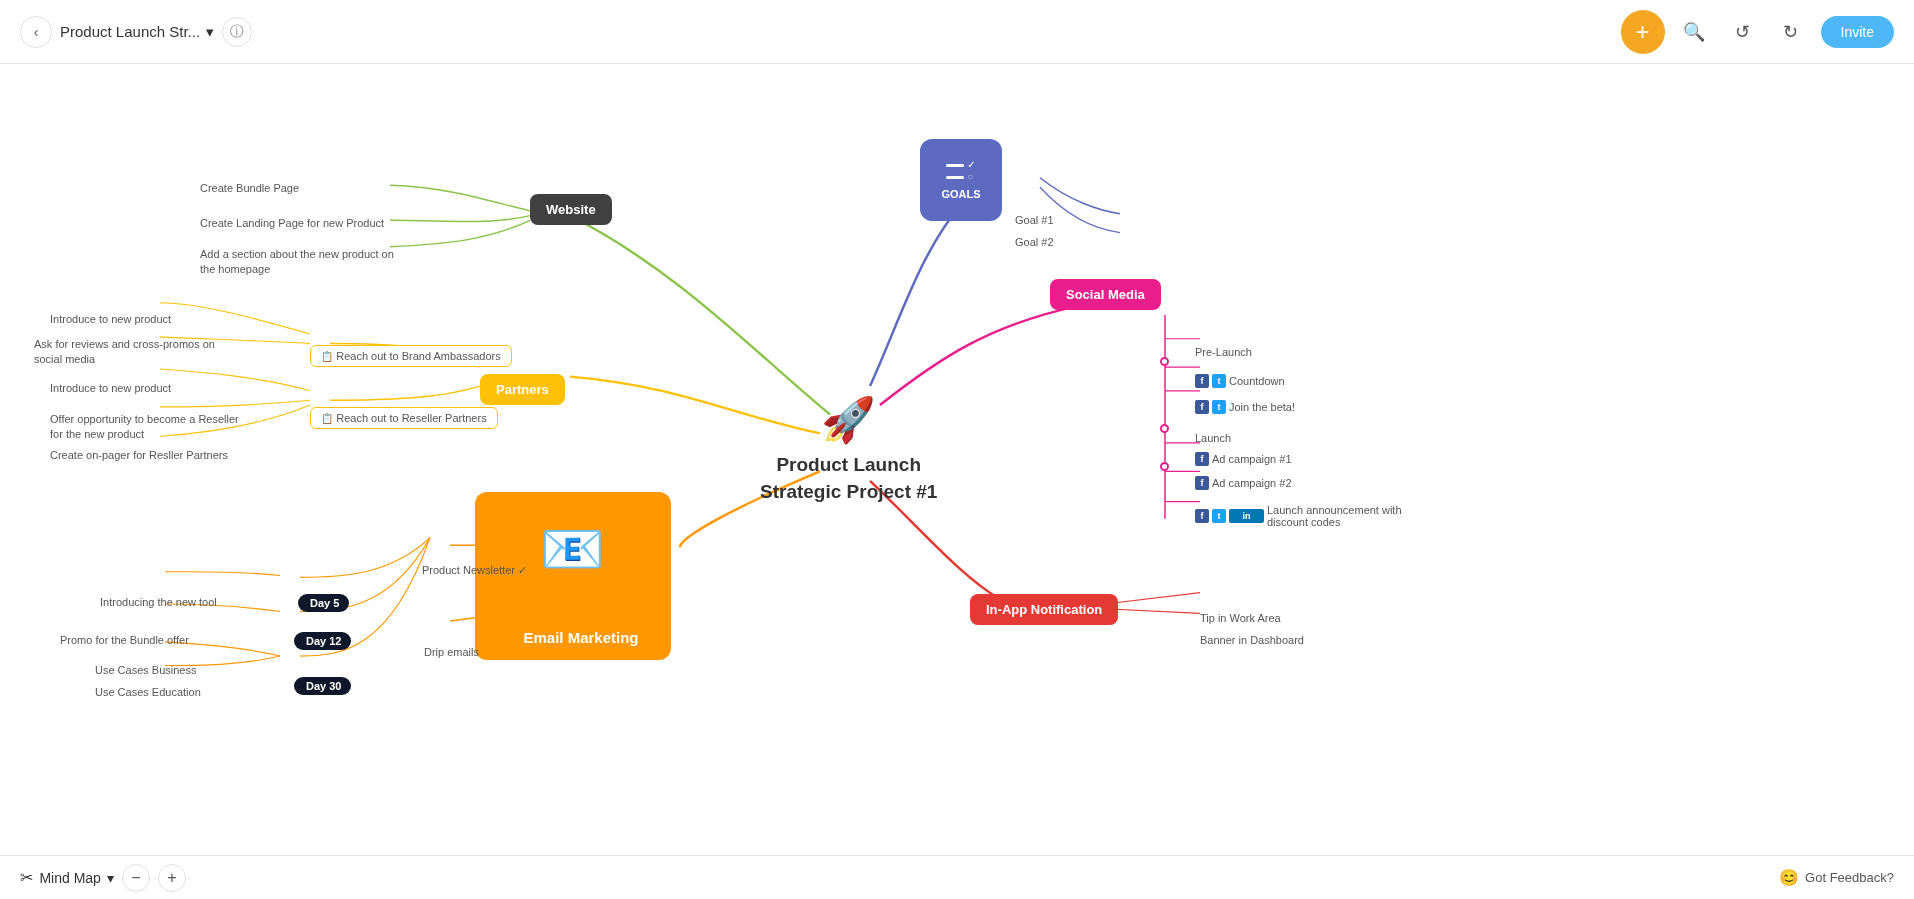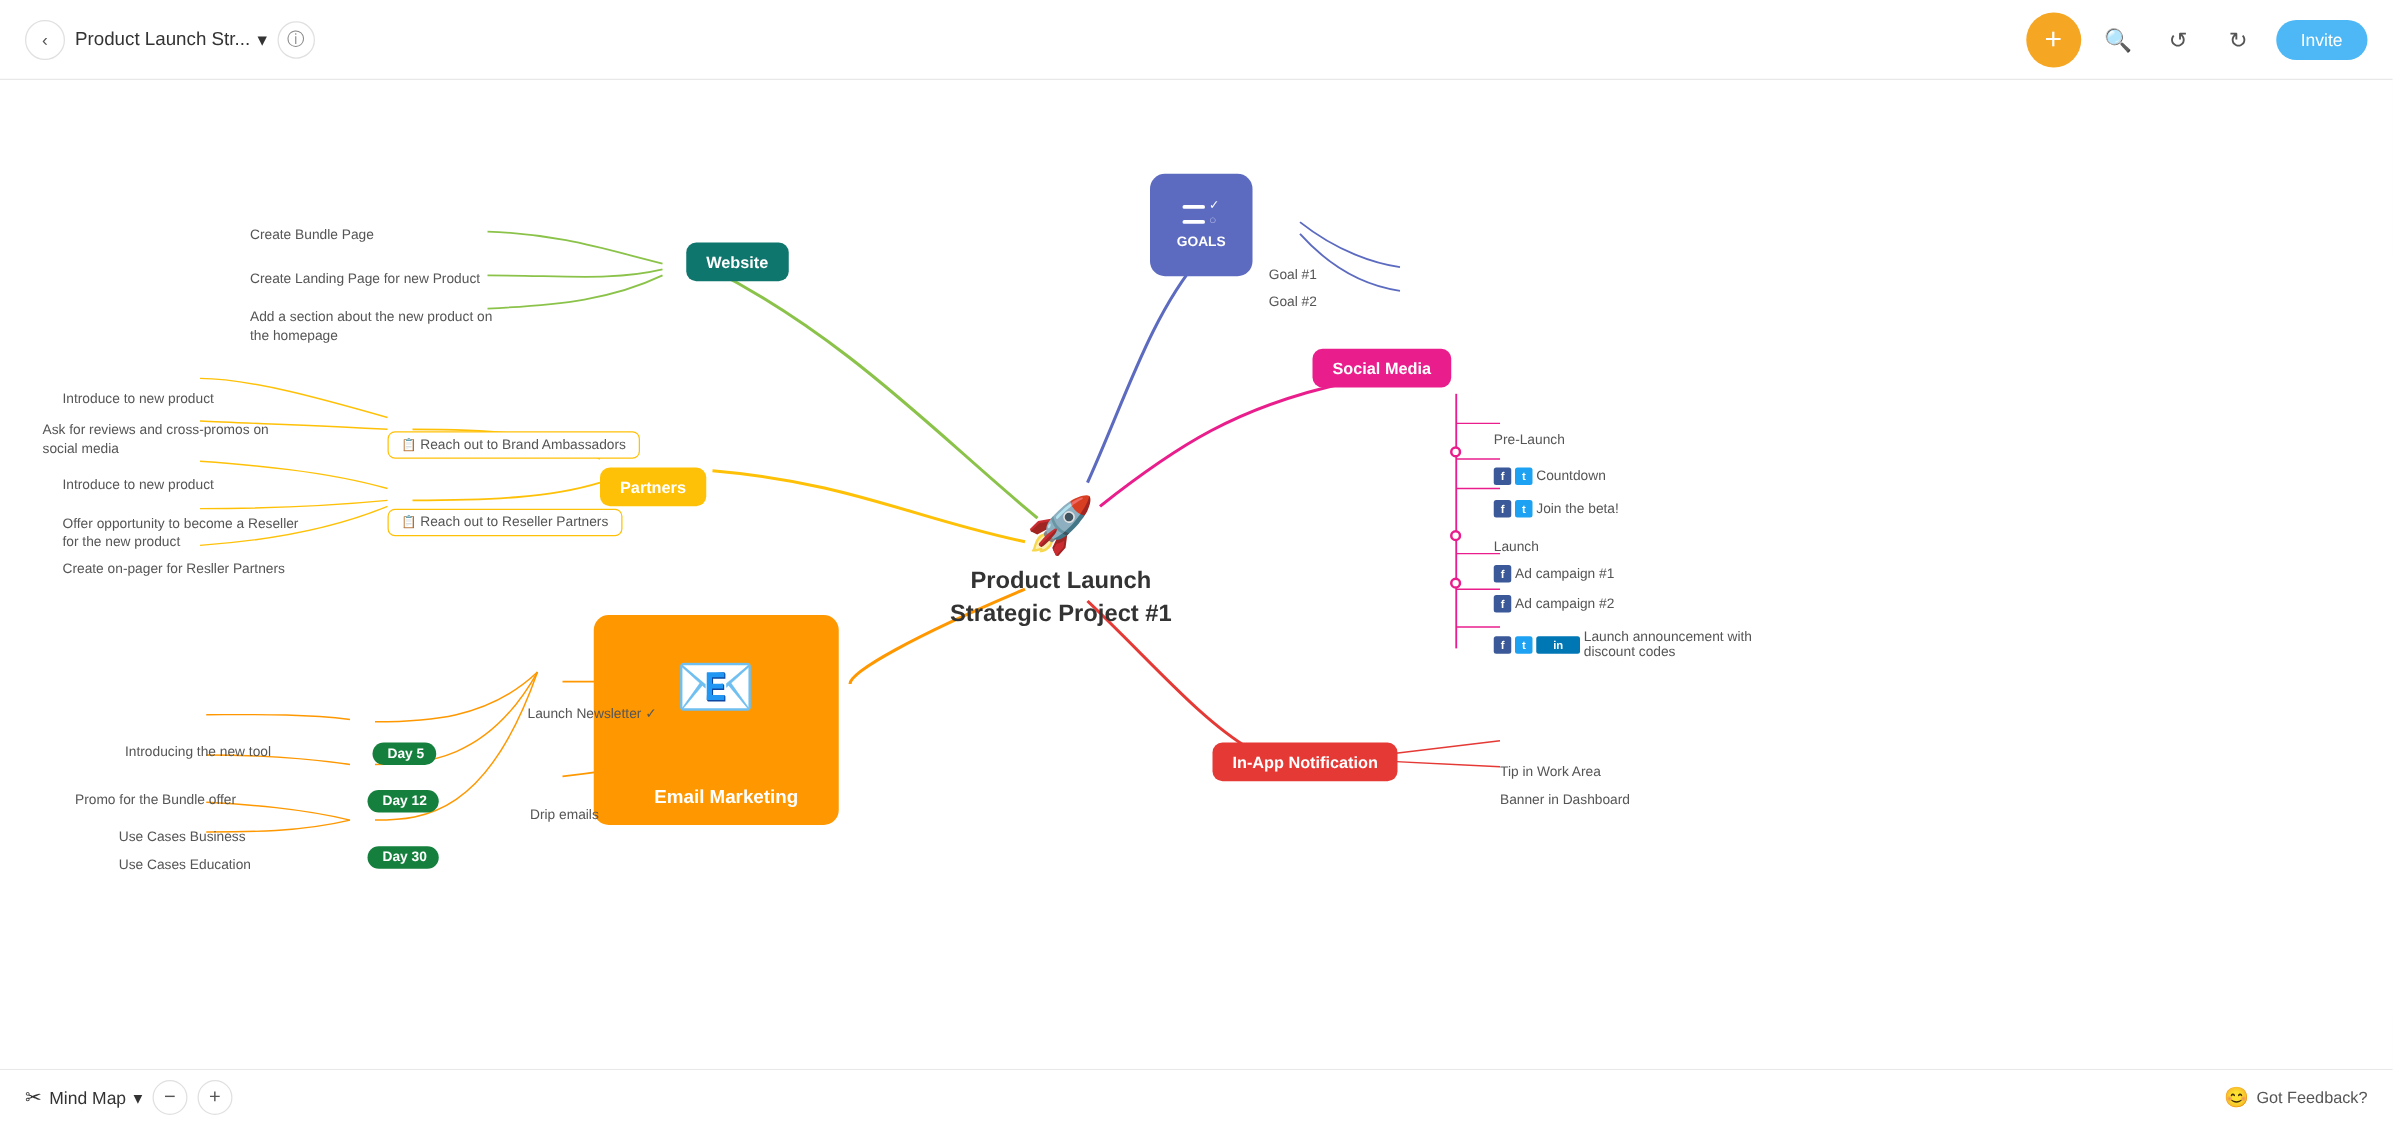--- a/index.html
+++ b/index.html
@@ -79,36 +79,36 @@
     .center-node {
       position: absolute; top: 290px; left: 740px;
       display: flex; flex-direction: column; align-items: center; gap: 6px;
     }
 
     
     .topic-node {
       position: absolute; border-radius: 8px; padding: 8px 16px;
       font-size: 13px; font-weight: 600; color: #fff; text-align: center; white-space: nowrap;
     }
-    .topic-website { background: #0f766e; top: 130px; left: 549px; }
+    .topic-website { background: #404040; top: 130px; left: 530px; }
     .topic-partners { background: #ffc107; top: 310px; left: 480px; color: #fff; }
     .topic-social { background: #e91e8c; top: 215px; left: 1050px; }
     .topic-inapp { background: #e53935; top: 530px; left: 970px; }
     .sub-node-box {
       position: absolute; border: 1.5px solid; border-radius: 6px;
       padding: 4px 10px; font-size: 11px; white-space: nowrap; background: #fff;
     }
     .sub-yellow { border-color: #ffc107; color: #555; }
 
     
     .day-badge {
       position: absolute; border-radius: 12px; padding: 3px 10px;
       font-size: 11px; font-weight: 600; color: #fff;
     }
-    .day-orange { background: #15803d; padding-left: 12px; }
+    .day-orange { background: #0f172a; padding-left: 12px; }
     .fb-icon { display: inline-block; width: 14px; height: 14px; background: #3b5998; border-radius: 2px; color: #fff; font-size: 9px; font-weight: bold; text-align: center; line-height: 14px; }
     .tw-icon { display: inline-block; width: 14px; height: 14px; background: #1da1f2; border-radius: 2px; color: #fff; font-size: 9px; font-weight: bold; text-align: center; line-height: 14px; }
     .li-icon { display: inline-block; width: 35px; height: 14px; background: #0077b5; border-radius: 2px; color: #fff; font-size: 9px; font-weight: bold; text-align: center; line-height: 14px; }
   </style>
 </head>
 <body>
 
 <div class="header">
   <div class="header-left">
     <button class="back-btn">‹</button>
@@ -218,21 +218,21 @@
 
   <div style="position:absolute; top:318px; left:50px; font-size:11px; color:#555; white-space:nowrap;">Introduce to new product</div>
   <div style="position:absolute; top:348px; left:50px; font-size:11px; color:#555; line-height:1.4;">Offer opportunity to become a Reseller<br>for the new product</div>
   <div style="position:absolute; top:385px; left:50px; font-size:11px; color:#555; white-space:nowrap;">Create on-pager for Resller Partners</div>
 
   <div style="position:absolute; top:428px; left:475px; width:196px; height:168px; background:#ff9800; border-radius:12px; display:flex; flex-direction:column; align-items:center; justify-content:flex-end; padding-bottom:14px;">
     <div style="position:absolute; top:0; left:0; right:0; height:115px; display:flex; align-items:center; justify-content:center; font-size:52px;">📧</div>
     <div style="color:#fff; font-size:15px; font-weight:600; position:relative; z-index:1;padding-left:16px;">Email Marketing</div>
   </div>
 
-  <div style="position:absolute; top:500px; left:422px; font-size:11px; color:#555;">Launch Newsletter ✓</div>
+  <div style="position:absolute; top:500px; left:422px; font-size:11px; color:#555;">Product Newsletter ✓</div>
   <div style="position:absolute; top:582px; left:424px; font-size:11px; color:#555;">Drip emails</div>
 
   <div class="day-badge day-orange" style="position:absolute; top:530px; left:298px;">Day 5</div>
   <div style="position:absolute; top:532px; left:100px; font-size:11px; color:#555; white-space:nowrap;">Introducing the new tool</div>
 
   <div class="day-badge day-orange" style="position:absolute; top:568px; left:294px;">Day 12</div>
   <div style="position:absolute; top:570px; left:60px; font-size:11px; color:#555; white-space:nowrap;">Promo for the Bundle offer</div>
 
   <div class="day-badge day-orange" style="position:absolute; top:613px; left:294px;">Day 30</div>
   <div style="position:absolute; top:600px; left:95px; font-size:11px; color:#555; white-space:nowrap;text-align:center;">Use Cases Business</div>

